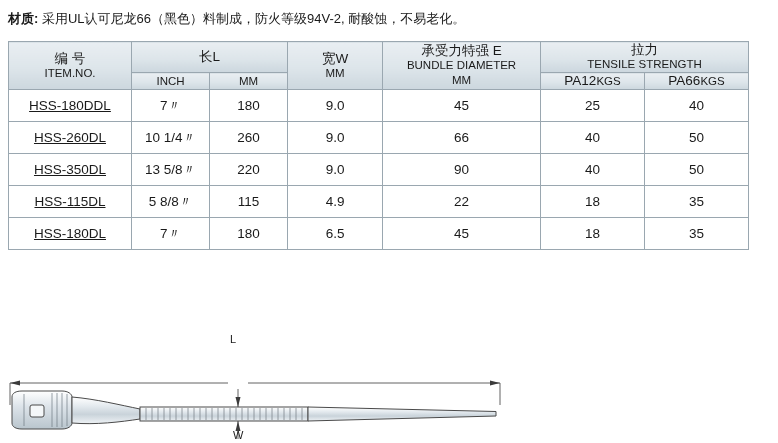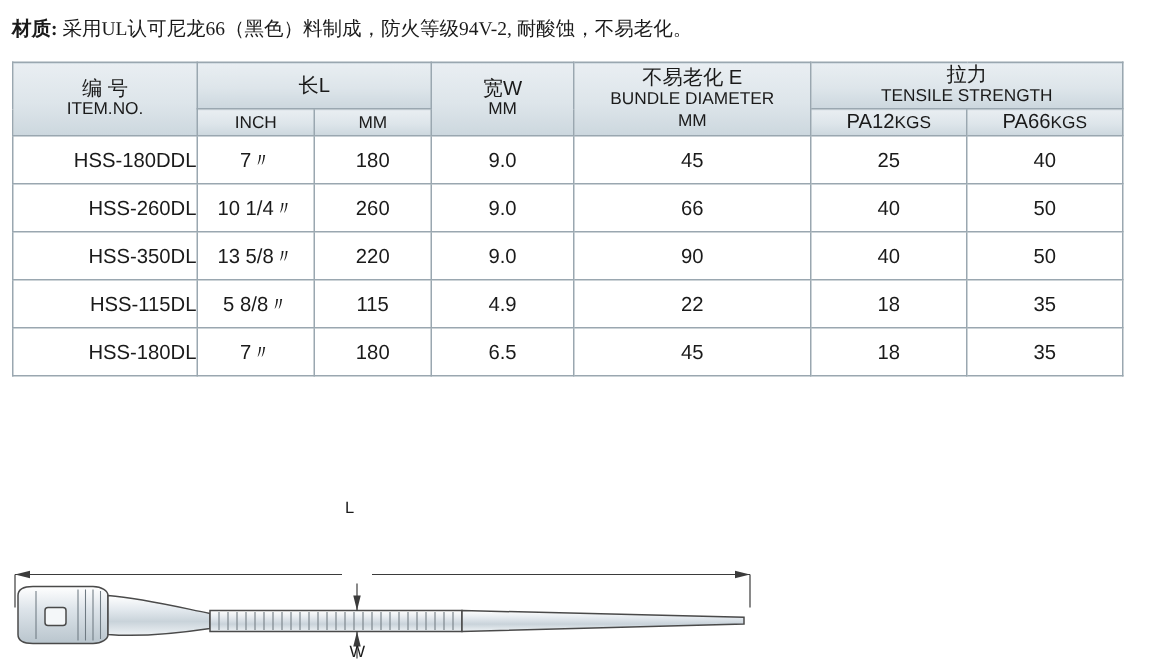--- a/index.html
+++ b/index.html
@@ -11,21 +11,20 @@
     position: relative;
     overflow: hidden;
   }
   .spec-lines {
     padding: 8px 8px 0 8px;
   }
   .spec-line {
     font-size: 13.5px;
     line-height: 21px;
     white-space: nowrap;
-    font-family: Liberation Serif, serif;
   }
   .spec-line .lbl { font-weight: bold; }
   .spec-line.cn { font-size: 13px; }
 
   table.spec {
     border-collapse: collapse;
     margin: 12px 8px 0 8px;
     width: 732px;
     table-layout: fixed;
   }
@@ -43,23 +42,24 @@
   }
   thead .big { font-size: 13.5px; }
   thead .sm { font-size: 11.5px; }
   thead .cell-pad { padding: 4px 2px; }
   tbody td {
     height: 31px;
     font-size: 13.5px;
     background: #ffffff;
   }
   tbody td.item {
-    text-align: right;
+    text-align: center;
     padding-left: 0;
     font-size: 13.5px;
+    text-decoration: underline;
   }
 
   
   col.c-item { width: 123px; }
   col.c-inch { width: 78px; }
   col.c-mm   { width: 78px; }
   col.c-w    { width: 95px; }
   col.c-bd   { width: 158px; }
   col.c-pa12 { width: 104px; }
   col.c-pa66 { width: 104px; }
@@ -103,21 +103,21 @@
         <div class="sm">ITEM.NO.</div>
       </td>
       <td colspan="2" class="cell-pad">
         <span class="big">长L</span>
       </td>
       <td rowspan="2" class="cell-pad">
         <div class="big">宽W</div>
         <div class="sm">MM</div>
       </td>
       <td rowspan="2" class="cell-pad">
-        <div class="big">不易老化 E</div>
+        <div class="big">承受力特强 E</div>
         <div class="sm">BUNDLE DIAMETER</div>
         <div class="sm">MM</div>
       </td>
       <td colspan="2" class="cell-pad">
         <div class="big">拉力</div>
         <div class="sm">TENSILE STRENGTH</div>
       </td>
     </tr>
     <tr>
       <td class="cell-pad">

